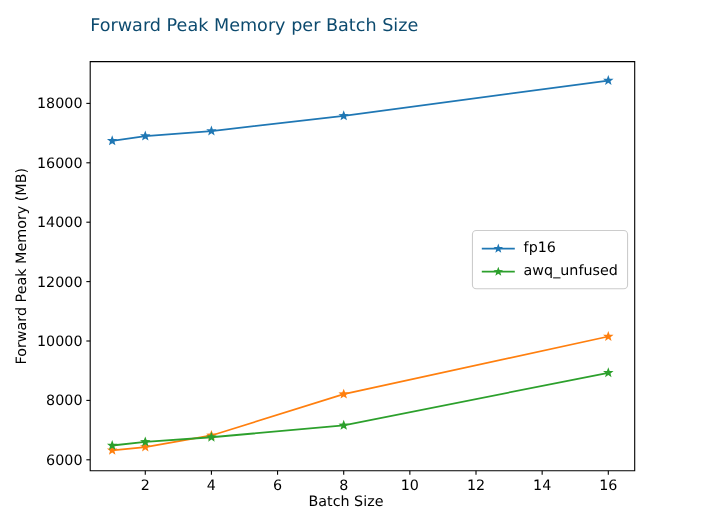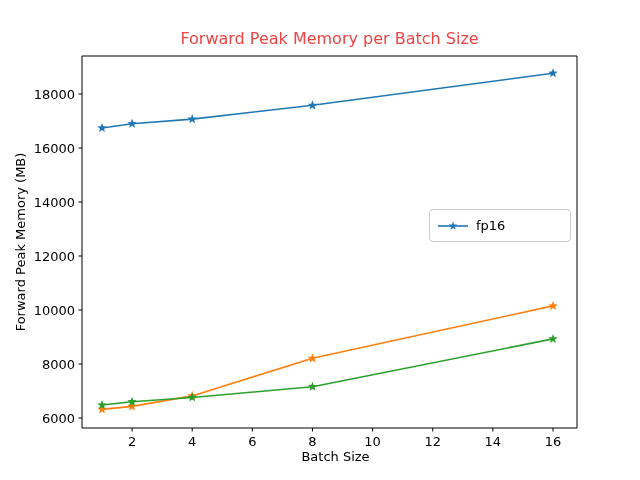--- a/index.html
+++ b/index.html
@@ -5,25 +5,25 @@
   html,body{margin:0;padding:0;background:#fff;}
   .figure{
     position:relative;
     width:640px;height:480px;
     background:#ffffff;
     font-family:"DejaVu Sans", sans-serif;
     color:#000;
     overflow:hidden;
   }
   .chart-title{
-    position:absolute;left:82px;top:29px;width:495px;
-    text-align:center;font-size:16px;line-height:19px;color:#ef4444;
+    position:absolute;left:82px;top:13px;width:495px;
+    text-align:left;font-size:16px;line-height:19px;color:#0c4a6e;
   }
   .x-axis-label{
-    position:absolute;left:88px;top:449px;width:495px;
+    position:absolute;left:67px;top:449px;width:495px;
     text-align:center;font-size:13px;color:#000;
   }
   .y-axis-label{
     position:absolute;left:20px;top:242px;
     transform:translate(-50%,-50%) rotate(-90deg);
     white-space:nowrap;font-size:13px;color:#000;
   }
   svg.plot{position:absolute;left:0;top:0;}
   svg.plot text.tick{font-family:"DejaVu Sans", sans-serif;font-size:13px;fill:#000;}
   .legend{
@@ -101,15 +101,22 @@
   <div class="x-axis-label">Batch Size</div>
 
   <div class="legend">
     <div class="legend-row">
       <svg class="legend-sample" width="32" height="14">
           <line x1="1" y1="7" x2="31" y2="7" stroke="#1f77b4" stroke-width="1.6"></line>
           <path d="M16.00 2.40L17.12 5.46L20.37 5.58L17.81 7.59L18.70 10.72L16.00 8.90L13.30 10.72L14.19 7.59L11.63 5.58L14.88 5.46Z" fill="#1f77b4"></path>
         </svg>
       <span class="legend-label">fp16</span>
     </div>
+    <div class="legend-row">
+      <svg class="legend-sample" width="32" height="14">
+          <line x1="1" y1="7" x2="31" y2="7" stroke="#2ca02c" stroke-width="1.6"></line>
+          <path d="M16.00 2.40L17.12 5.46L20.37 5.58L17.81 7.59L18.70 10.72L16.00 8.90L13.30 10.72L14.19 7.59L11.63 5.58L14.88 5.46Z" fill="#2ca02c"></path>
+        </svg>
+      <span class="legend-label">awq_unfused</span>
+    </div>
   </div>
 
 </div>
 
 </body></html>

